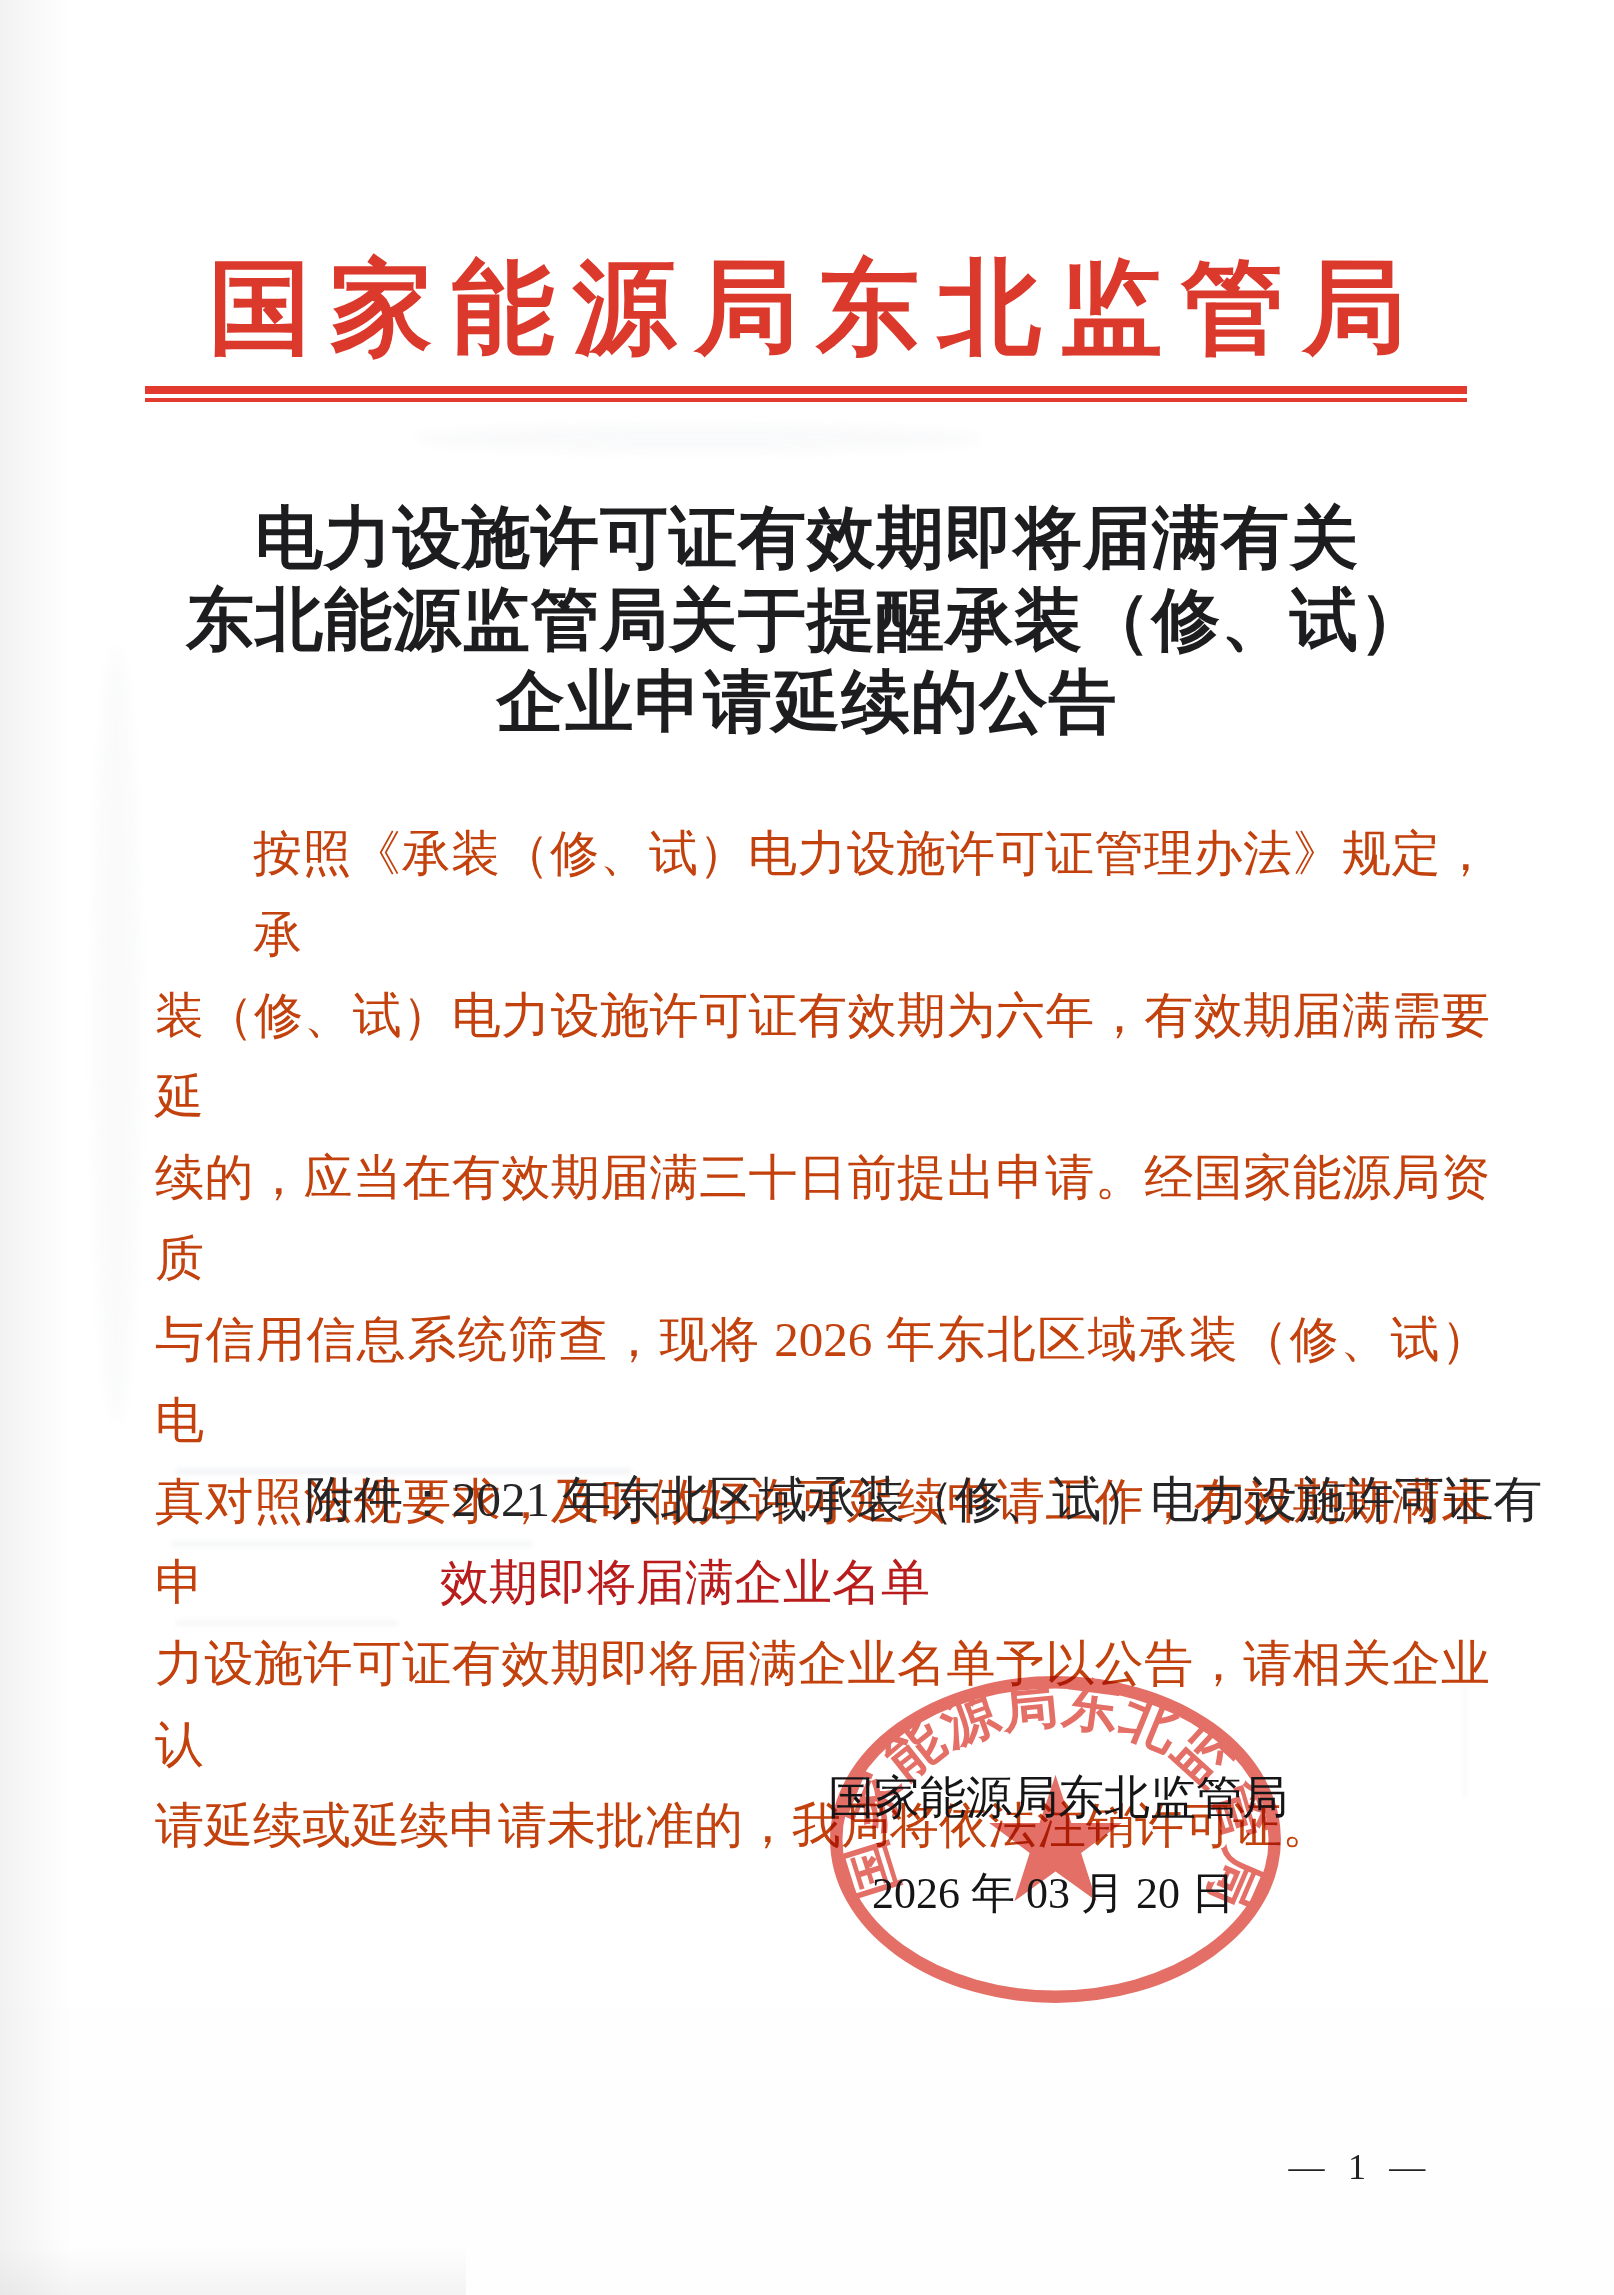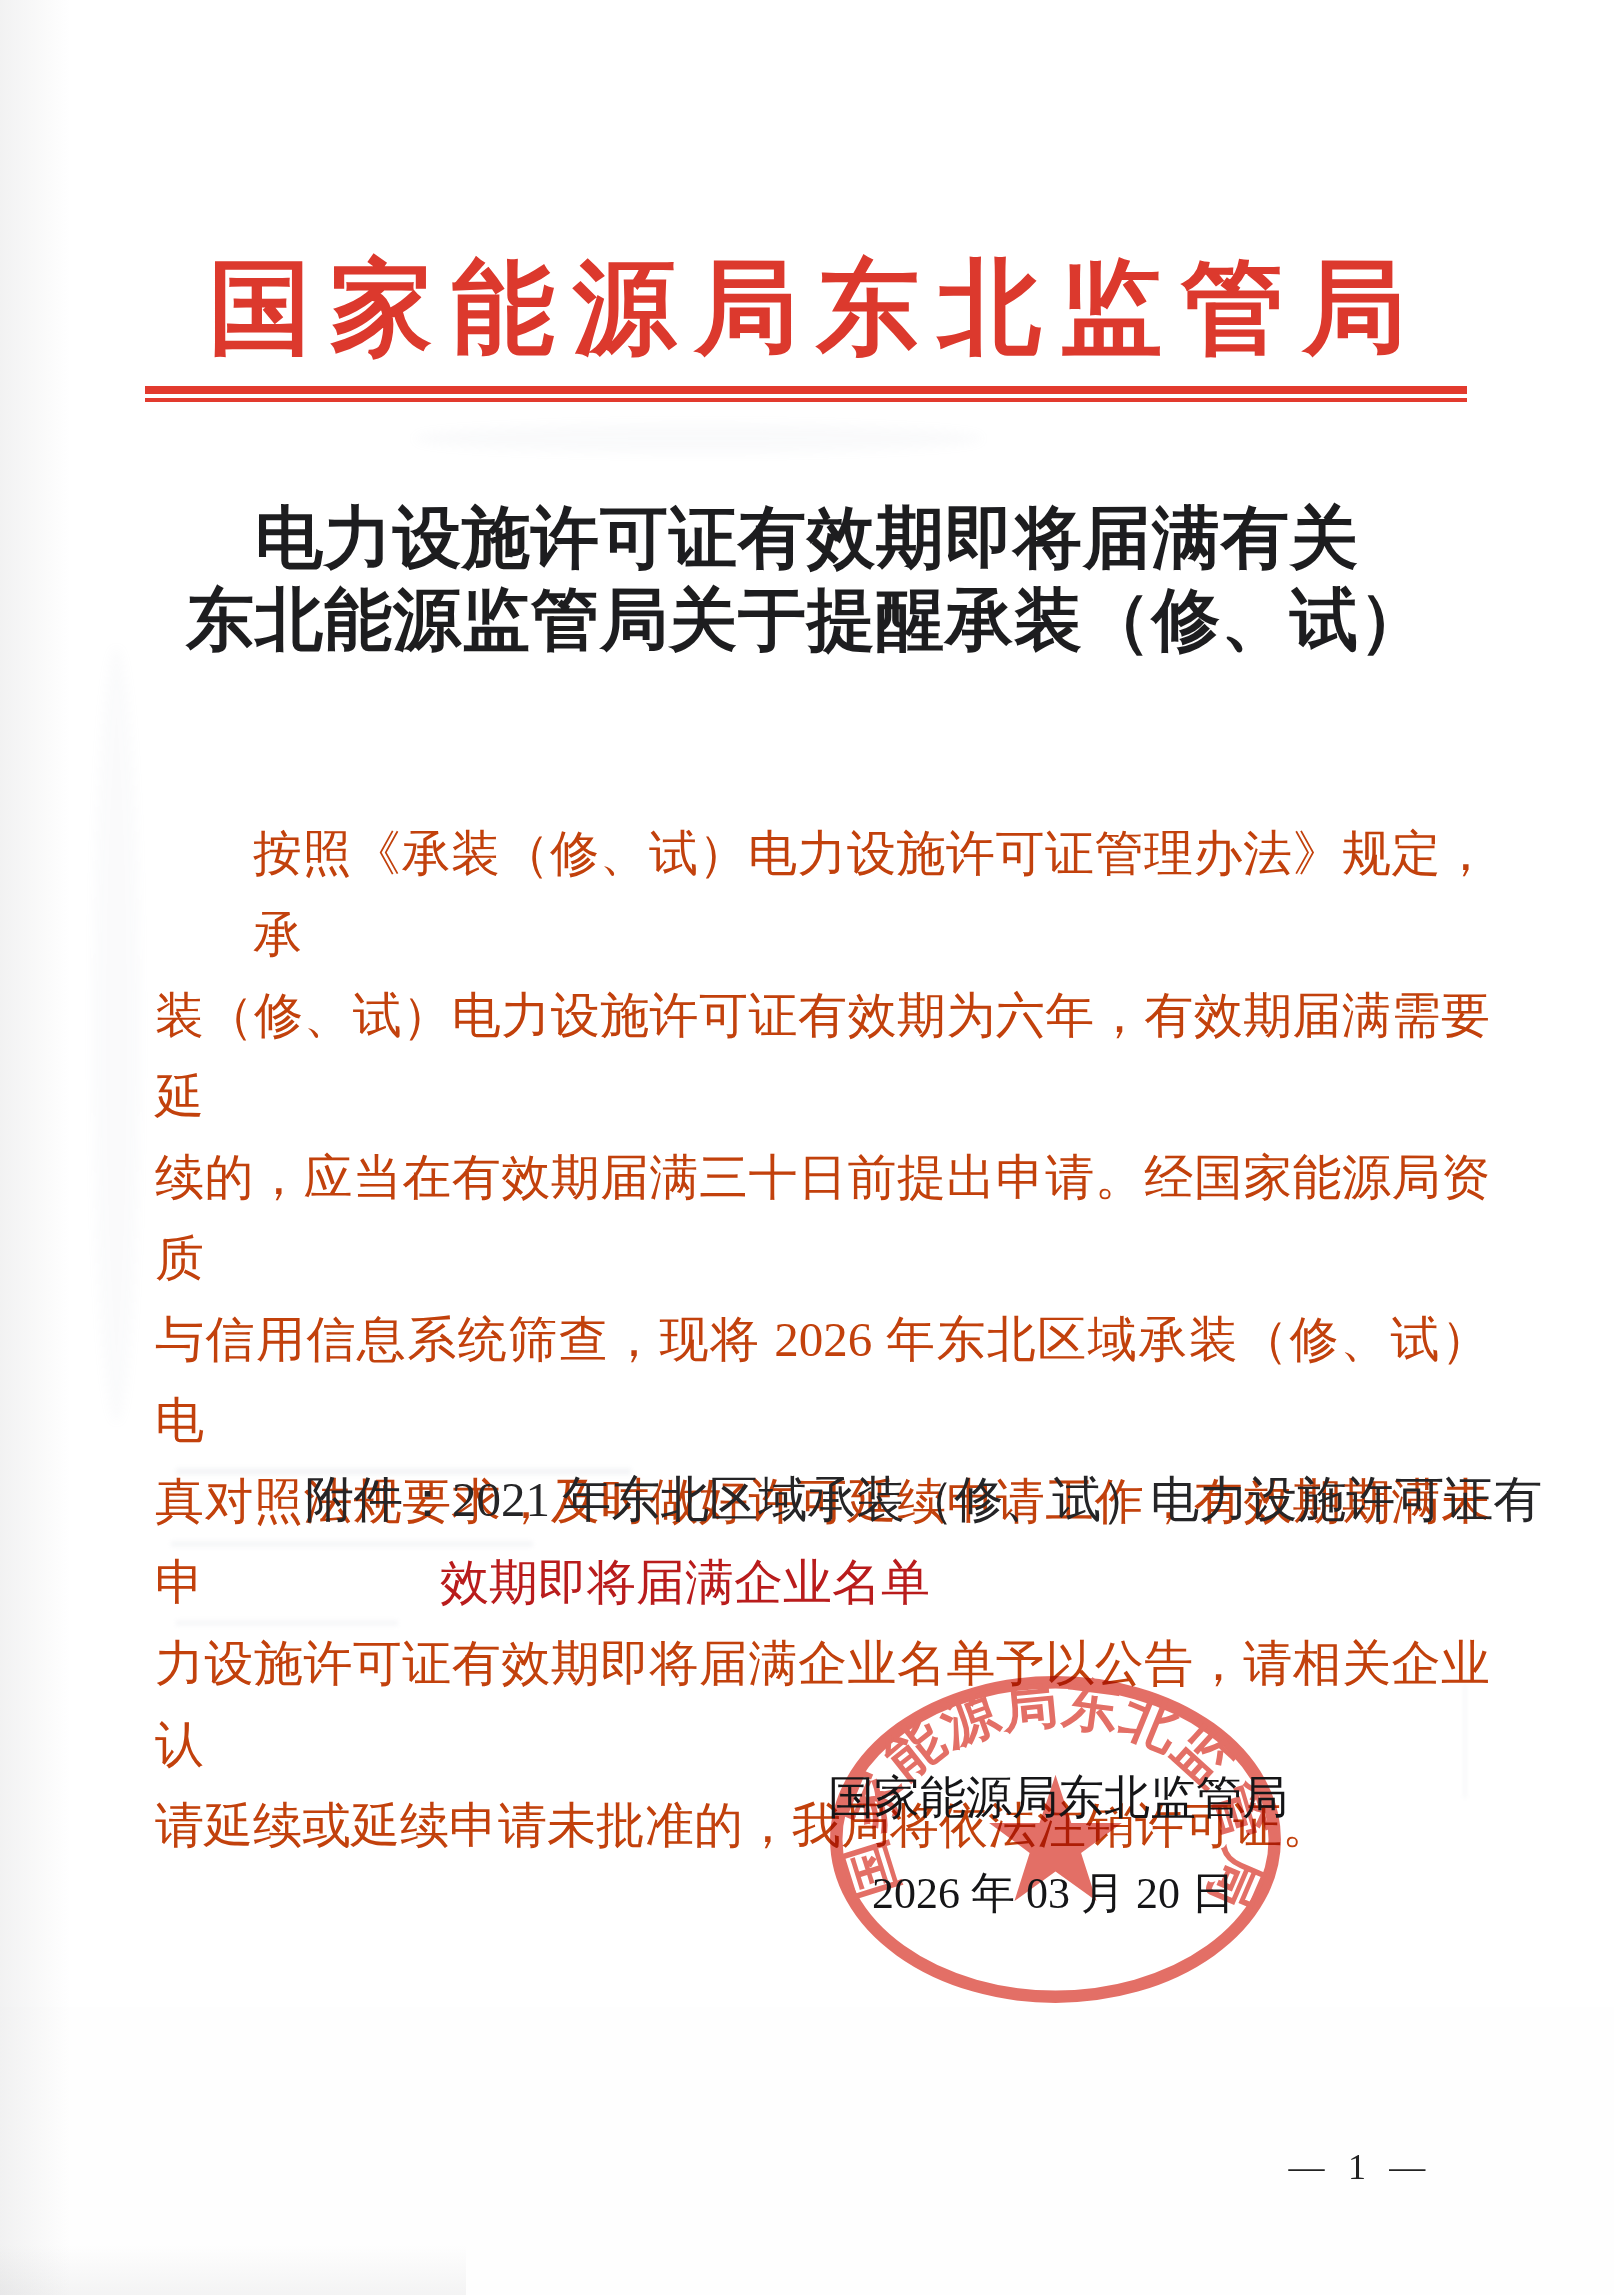--- a/index.html
+++ b/index.html
@@ -133,20 +133,21 @@
   <div class="artifact a-ghostline" style="left:1464px; top:1684px; width:2.1px; height:114px; opacity:0.12;"></div>
 
   <div class="letterhead">国家能源局东北监管局</div>
 
   <div class="sep-thick"></div>
   <div class="sep-thin"></div>
 
   <div class="notice-title">
     <div>电力设施许可证有效期即将届满有关</div>
     <div>东北能源监管局关于提醒承装（修、试）</div>
+    <div>企业申请延续的公告</div>
   </div>
 
   <div class="body-text">
     <div class="line fill indent">按照《承装（修、试）电力设施许可证管理办法》规定，承</div>
     <div class="line fill">装（修、试）电力设施许可证有效期为六年，有效期届满需要延</div>
     <div class="line fill">续的，应当在有效期届满三十日前提出申请。经国家能源局资质</div>
     <div class="line fill">与信用信息系统筛查，现将 2026 年东北区域承装（修、试）电</div>
     <div class="line fill">真对照法规要求，及时做好许可延续申请工作，有效期期满未申</div>
     <div class="line fill">力设施许可证有效期即将届满企业名单予以公告，请相关企业认</div>
     <div class="line">请延续或延续申请未批准的，我局将依法注销许可证。</div>

